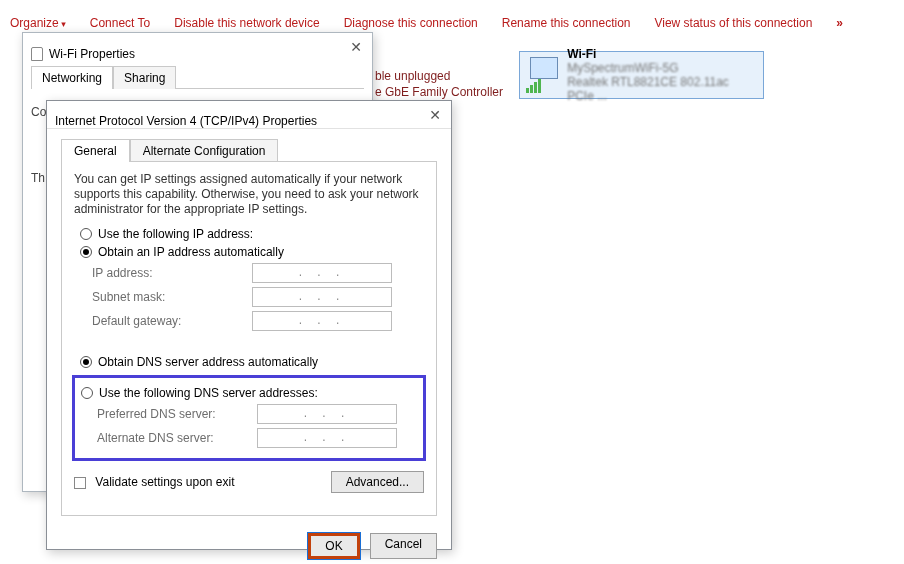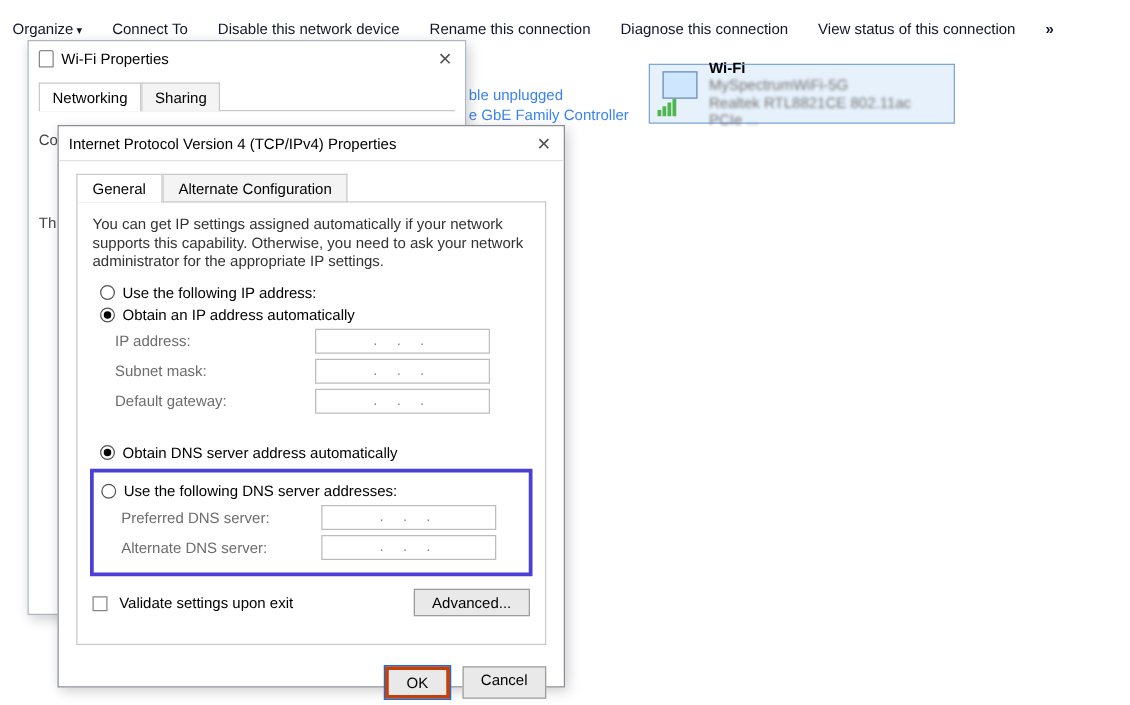--- a/index.html
+++ b/index.html
@@ -1,32 +1,32 @@
 <!DOCTYPE html>
 <html><head>
 <meta charset="utf-8">
 <style>
   * { box-sizing: border-box; font-family: "Segoe UI", Tahoma, sans-serif; font-size: 12px; }
   body { margin: 0; width: 904px; height: 564px; background: #fff; overflow: hidden; position: relative; }
-  .toolbar { position: absolute; top: 16px; left: 10px; right: 10px; height: 20px; display: flex; gap: 24px; color: #0f172a; }
+  .toolbar { position: absolute; top: 16px; left: 10px; right: 10px; height: 20px; display: flex; gap: 24px; color: #b91c1c; }
   .toolbar span { cursor: pointer; }
   .toolbar .dd::after { content: " \25BE"; font-size: 9px; }
   .toolbar .chev { font-weight: bold; }
   .wifi-tile { position: absolute; top: 51px; left: 519px; width: 245px; height: 48px; border: 1px solid #7aa7d8; background: #e7f1fb; display: flex; align-items: center; padding: 4px 6px; }
   .wifi-tile .icon { width: 38px; height: 36px; margin-right: 6px; position: relative; }
   .wifi-tile .mon { width: 28px; height: 22px; background: #cfe6ff; border: 1px solid #6a8cb5; position: absolute; top: 0; left: 4px; }
   .wifi-tile .bars { position: absolute; bottom: 0; left: 0; display: flex; gap: 1px; align-items: flex-end; }
   .wifi-tile .bars i { width: 3px; background: #4fb54f; display: block; }
   .wifi-tile .txt b { font-weight: 700; color: #000; }
   .wifi-tile .txt div { color: #777; filter: blur(1.2px); line-height: 14px; }
-  .status-peek { position: absolute; top: 68px; left: 375px; color: #3b82f6; line-height: 16px; }
+  .status-peek { position: absolute; top: 68px; left: 375px; color: #7f1d1d; line-height: 16px; }
 
   .win { position: absolute; background: #fff; border: 1px solid #aeb7bf; box-shadow: 2px 3px 10px rgba(0,0,0,.2); }
   .win1 { top: 32px; left: 22px; width: 351px; height: 460px; }
-  .win .titlebar { height: 28px; display: flex; align-items: center; padding: 0 8px; position: relative; }
+  .win .titlebar { height: 28px; display: flex; align-items: flex-end; padding: 0 8px; position: relative; }
   .win .titlebar .ticon { width: 12px; height: 14px; border: 1px solid #888; border-radius: 2px 2px 0 0; margin-right: 6px; }
   .win .close { position: absolute; right: 6px; top: 4px; width: 20px; height: 20px; display:flex;align-items:center;justify-content:center;color:#555;cursor:pointer;font-size:14px; }
   .tabs1 { display: flex; margin: 4px 0 0 8px; }
   .tabs1 div { border: 1px solid #c9c9c9; border-bottom: none; padding: 4px 10px; background: #fff; position: relative; top: 1px; }
   .tabs1 div.on { z-index: 2; }
   .tabs1 div:not(.on) { background: #f4f4f4; }
   .win1 .inner { border-top: 1px solid #c9c9c9; margin: 0 8px; padding-top: 10px; color:#333; }
   .stub { color:#444; padding:2px 0; }
 
   .win2 { top: 100px; left: 46px; width: 406px; height: 450px; border-color:#8a8f96; }
@@ -50,22 +50,22 @@
   .adv-row { display:flex; justify-content:space-between; align-items:center; margin-top:10px; }
   .btnbar { display:flex; gap:10px; justify-content:flex-end; padding: 6px 14px 10px; }
 </style>
 </head>
 <body>
 
 <div class="toolbar">
   <span class="dd">Organize</span>
   <span>Connect To</span>
   <span>Disable this network device</span>
+  <span>Diagnose this connection</span>
   <span>Rename this connection</span>
-  <span>Diagnose this connection</span>
   <span>View status of this connection</span>
   <span class="chev">»</span>
 </div>
 
 <div class="status-peek">
   <div>ble unplugged</div>
   <div>e GbE Family Controller</div>
 </div>
 
 <div class="wifi-tile">

